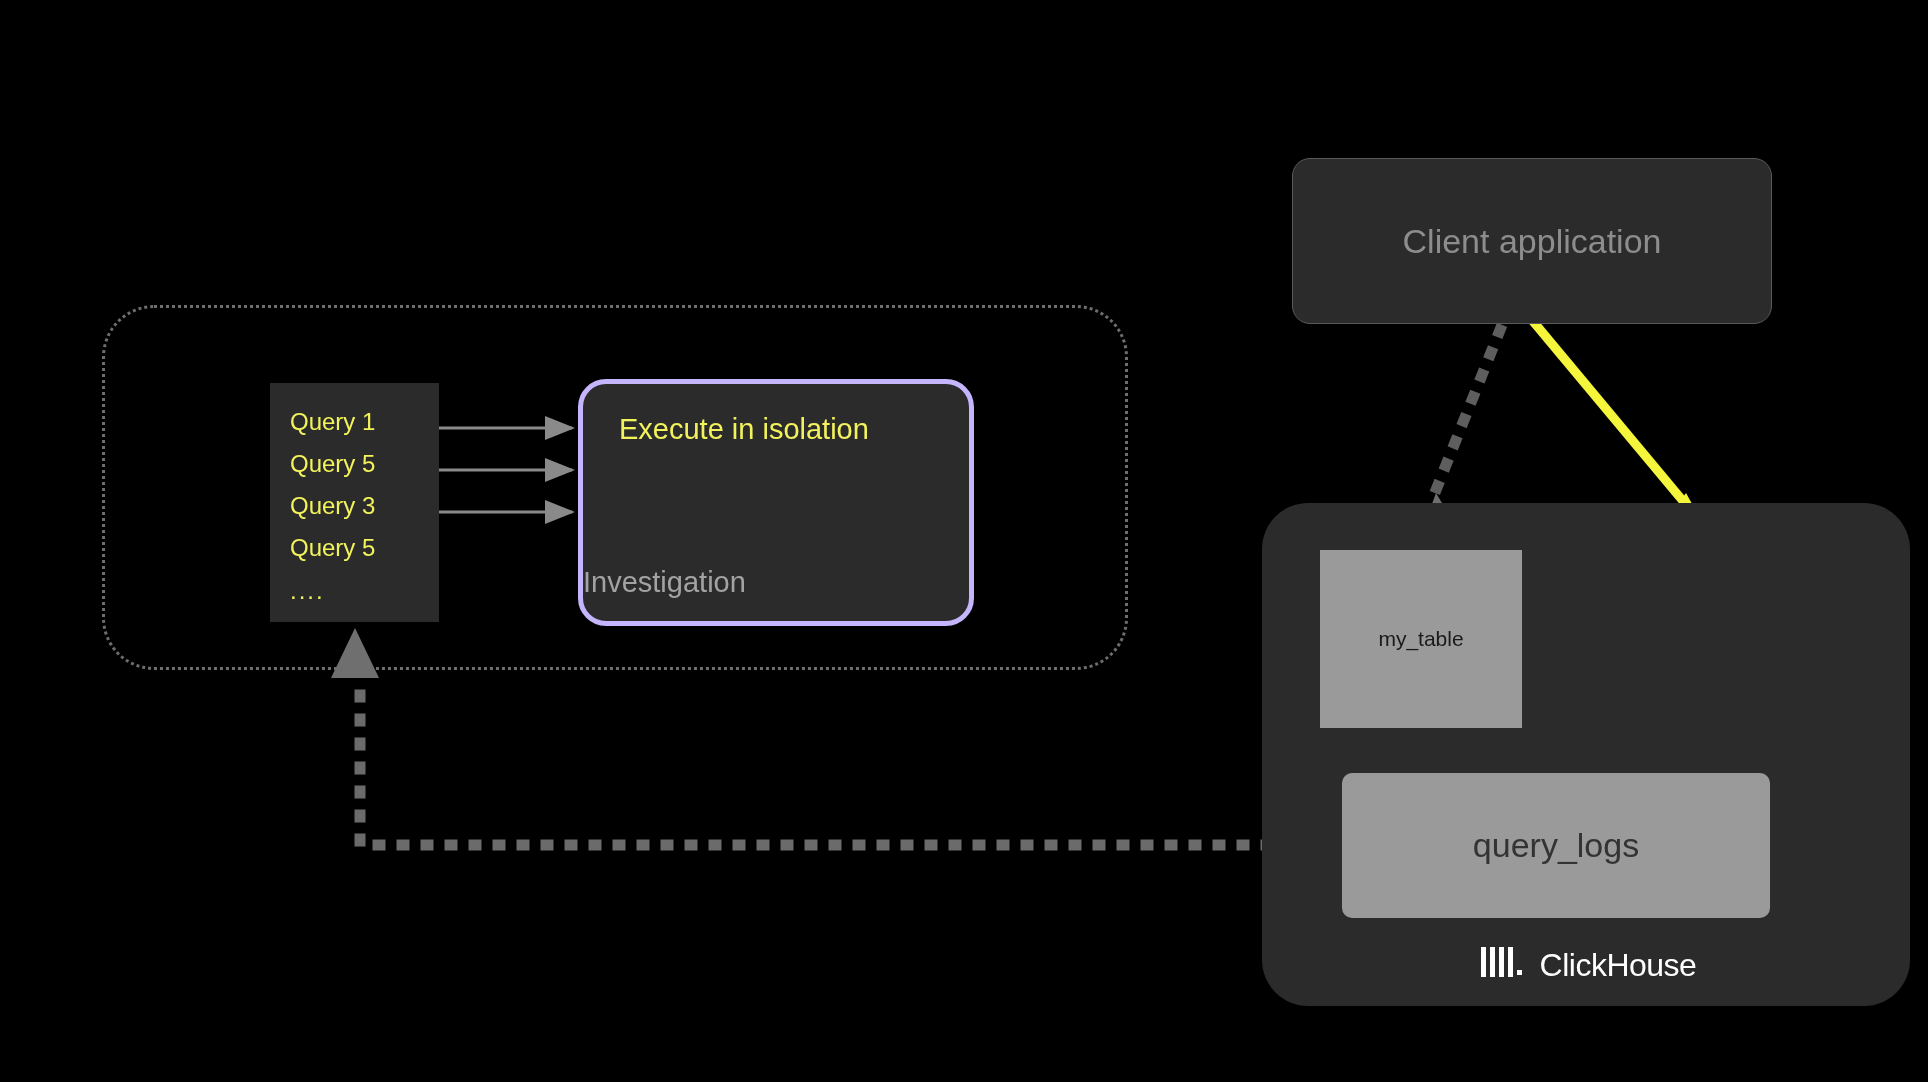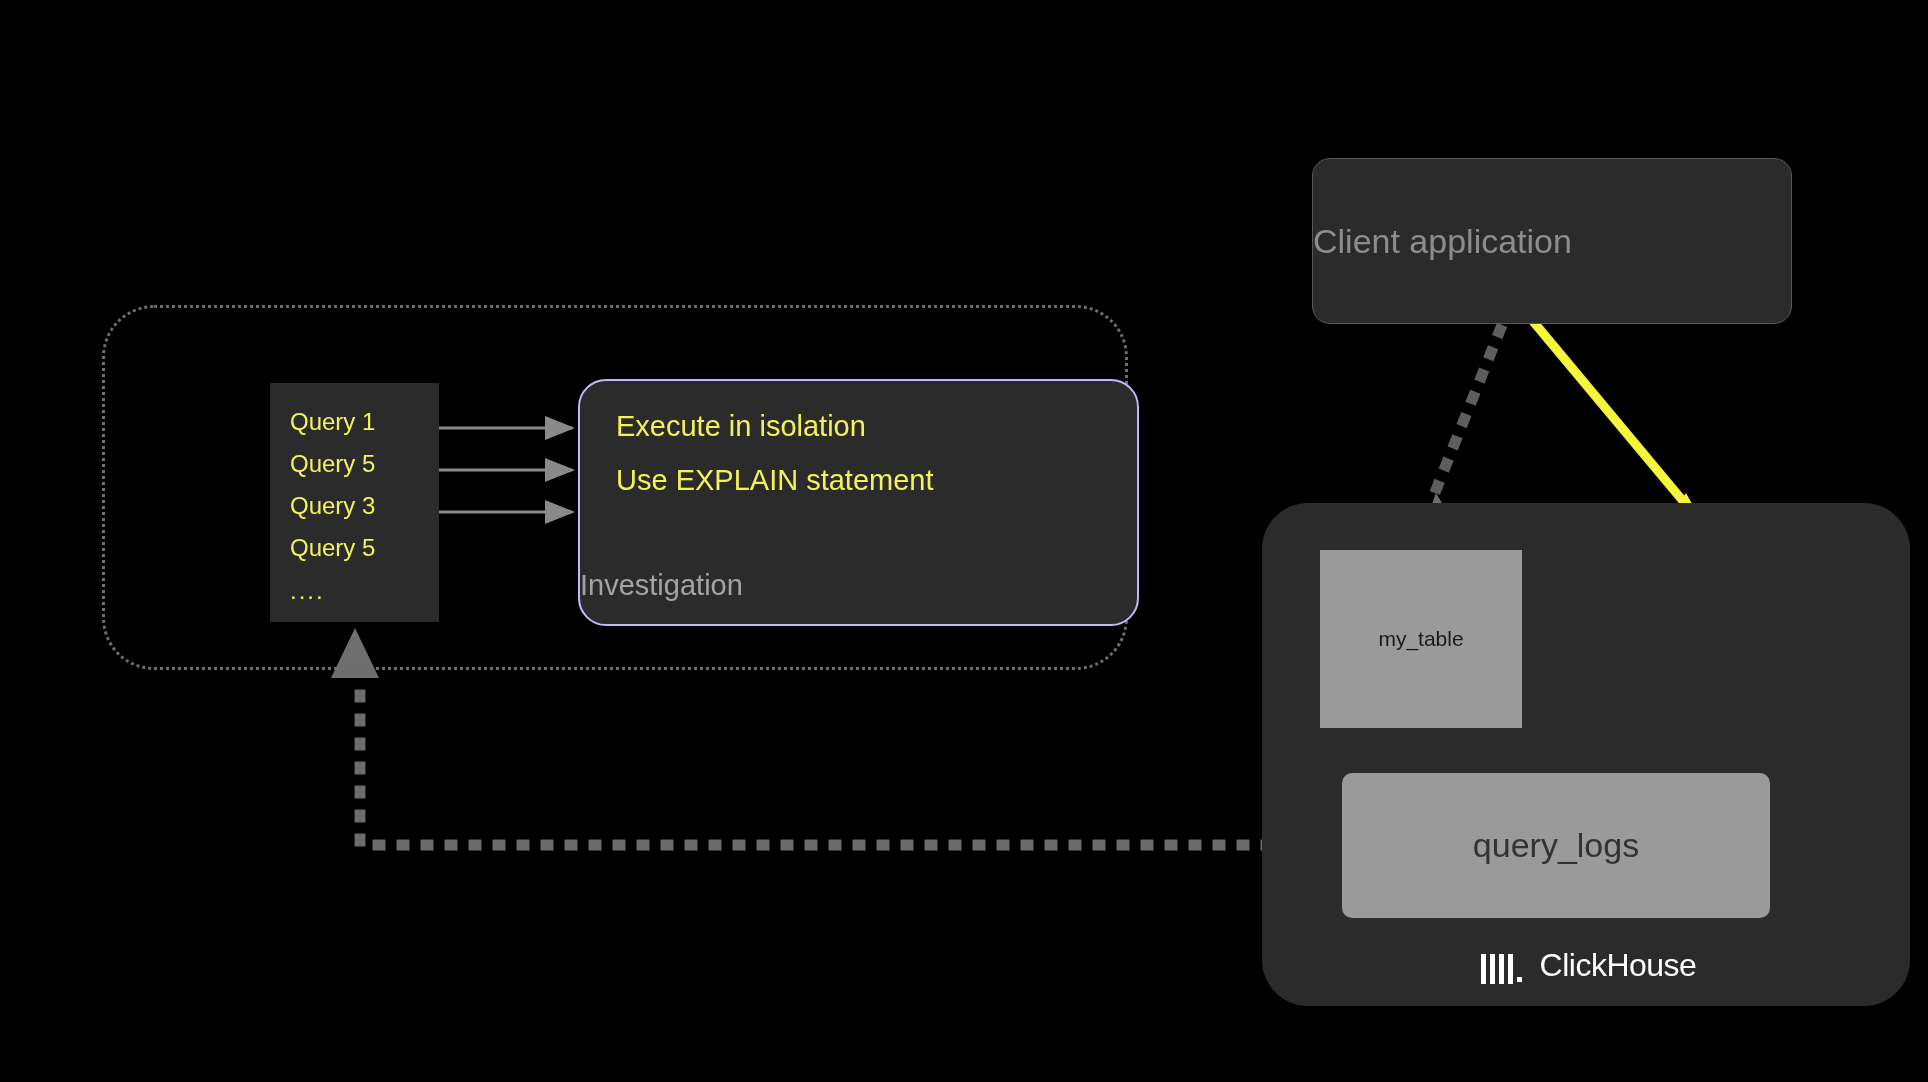--- a/index.html
+++ b/index.html
@@ -24,36 +24,36 @@
     display:flex;flex-direction:column;justify-content:flex-start;
     padding:18px 0 0 20px;
   }
   .query-item{
     color:#f2f25c;font-size:24px;line-height:42px;white-space:nowrap;
   }
   .query-item.ellipsis{letter-spacing:2px;font-size:24px;line-height:44px;}
 
   
   #investigation-card{
-    left:578px;top:379px;width:561px;height:247px;
-    background:#2b2b2b;border:2px solid #c4b5fd;border-radius:28px;
+    left:578px;top:379px;width:396px;height:247px;
+    background:#2b2b2b;border:5px solid #c4b5fd;border-radius:28px;
     padding:26px 0 0 36px;
   }
   .inv-line{color:#f2f25c;font-size:29px;line-height:38px;white-space:nowrap;}
   .inv-gap{height:16px;}
   #investigation-title{
     position:absolute;left:0;right:0;bottom:22px;text-align:left;
     color:#a3a3a3;font-size:29px;
   }
 
   
   #client-app{
     left:1292px;top:158px;width:480px;height:166px;
     background:#2b2b2b;border:1px solid #5a5a5a;border-radius:18px;
-    display:flex;align-items:center;margin-left:20px;
+    display:flex;align-items:center;justify-content:center;
   }
   #client-app-label{color:#8d8d8d;font-size:34px;}
 
   
   #clickhouse-panel{
     left:1262px;top:503px;width:648px;height:503px;
     background:#2b2b2b;border-radius:46px;
   }
   .table-box{
     position:absolute;background:#9a9a9a;
@@ -68,21 +68,21 @@
   #query-logs{
     position:absolute;left:80px;top:270px;width:428px;height:145px;
     background:#9a9a9a;border-radius:10px;
     display:flex;align-items:center;justify-content:center;
   }
   #query-logs-label{color:#333;font-size:34px;}
 
   
   #clickhouse-logo{
     position:absolute;left:5px;right:0;bottom:22px;
-    display:flex;align-items:flex-end;justify-content:center;gap:18px;
+    display:flex;align-items:flex-start;justify-content:center;gap:18px;
   }
   #ch-mark{display:flex;align-items:flex-end;gap:4px;height:30px;}
   #ch-mark i{display:block;width:5px;height:30px;background:#fff;}
   #ch-mark u{display:block;width:5px;height:5px;background:#fff;margin-bottom:2px;}
   #clickhouse-wordmark{color:#fff;font-size:32px;letter-spacing:-0.5px;}
 
   
   #arrows{position:absolute;left:0;top:0;width:1928px;height:1082px;pointer-events:none;}
 </style>
 </head>
@@ -131,21 +131,20 @@
     <div class="query-item">Query 1</div>
     <div class="query-item">Query 5</div>
     <div class="query-item">Query 3</div>
     <div class="query-item">Query 5</div>
     <div class="query-item ellipsis">....</div>
   </div>
 
   <div class="abs" id="investigation-card">
     <div class="inv-line">Execute in isolation</div>
     <div class="inv-gap"></div>
-    <div class="inv-line">Use EXPLAIN statement</div>
     <div id="investigation-title">Investigation</div>
   </div>
 
   <div class="abs" id="client-app">
     <span id="client-app-label">Client application</span>
   </div>
 
   <div class="abs" id="clickhouse-panel">
 
     <div class="table-box" id="my-table">

